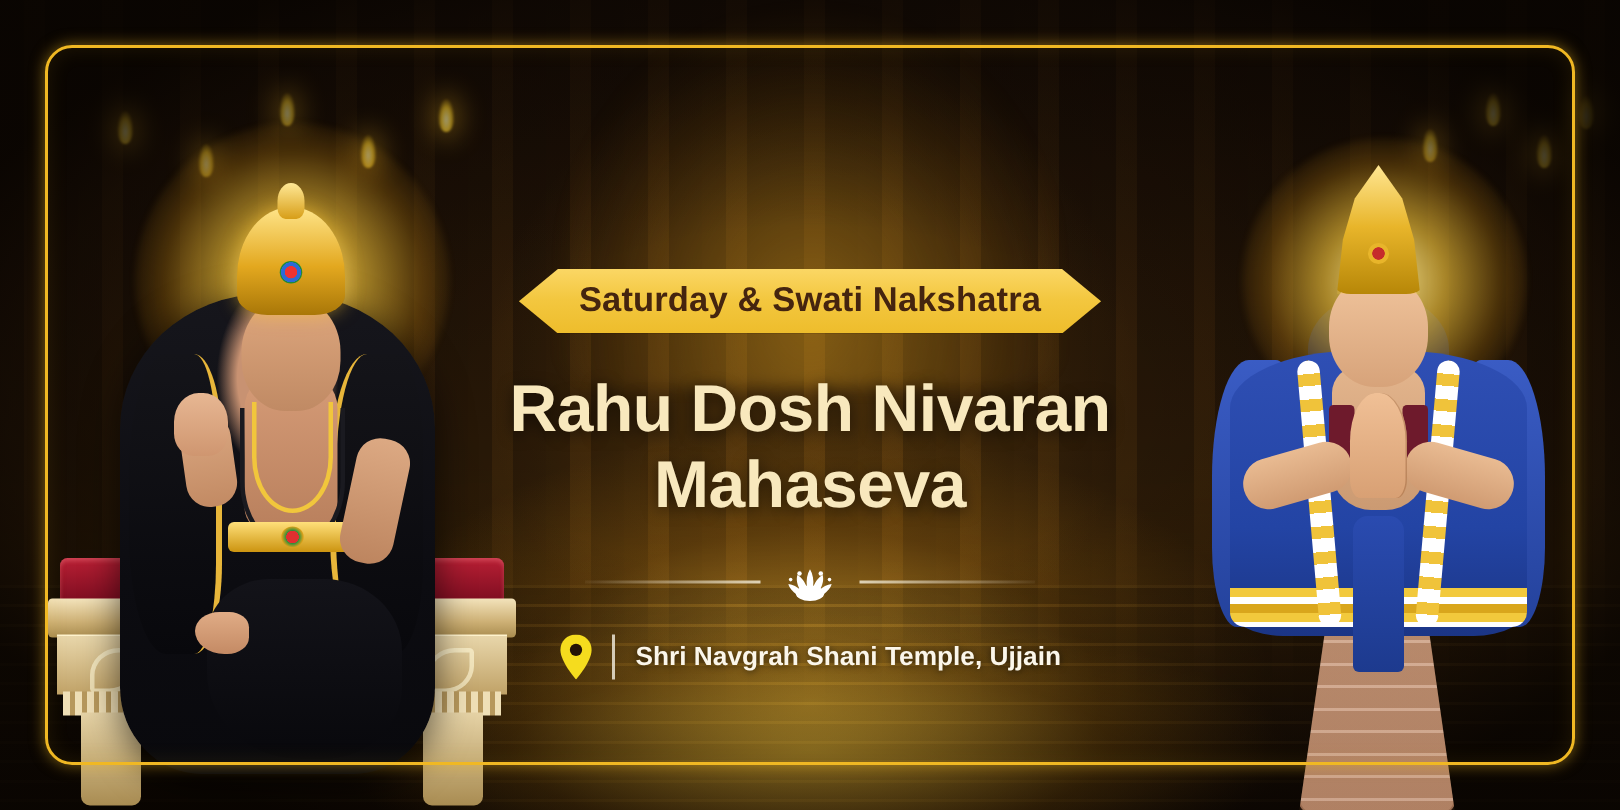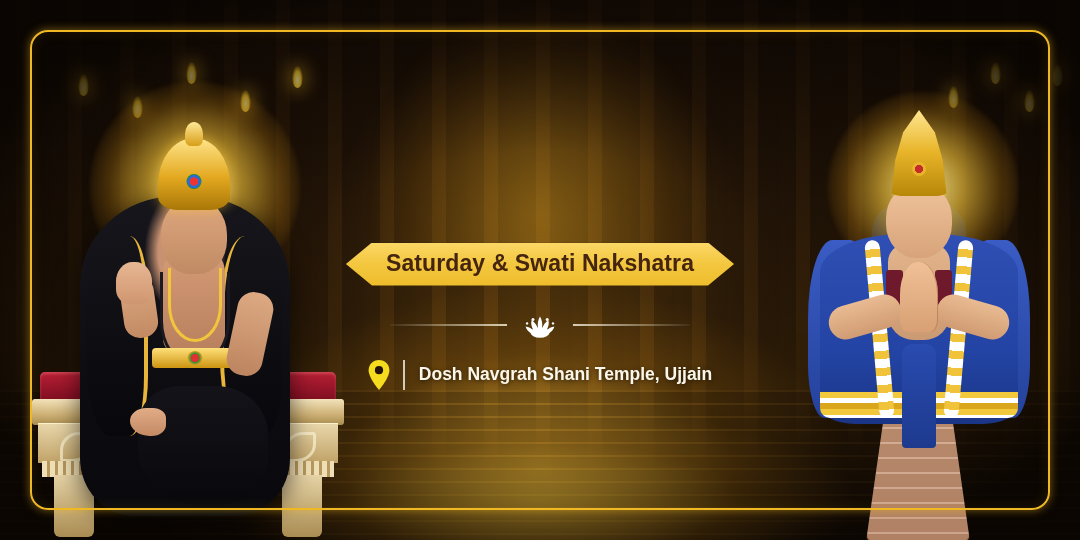--- a/index.html
+++ b/index.html
@@ -467,20 +467,24 @@
     <div class="k-head"></div>
     <div class="k-crown">
       <div class="k-crown-gem"></div>
     </div>
   </div>
 
   <div class="content">
 
     <div class="ribbon">Saturday &amp; Swati Nakshatra</div>
 
+    <div class="title">
+      <div>Rahu Dosh Nivaran</div>
+      <div>Mahaseva</div>
+    </div>
 
     <div class="divider">
       <div class="line"></div>
       <svg class="lotus" width="34" height="26" viewBox="0 0 34 26">
         <g fill="#ffffff">
           <ellipse cx="17" cy="20.5" rx="9.5" ry="5.2"></ellipse>
           <path d="M17 4.5c1.9 3.1 2.6 7.3 2.1 11.5-.6 4.2-2.1 6-2.1 6s-1.5-1.8-2.1-6c-.5-4.2.2-8.4 2.1-11.5z"></path>
           <path d="M8.6 8.3c2.9 1.7 5.2 4.9 6.4 8.6 1.2 3.7.6 5.8.6 5.8s-2.1-.8-4.6-3.9c-2.5-3.1-3.4-7.5-2.4-10.5z"></path>
           <path d="M25.4 8.3c1 3-.0 7.4-2.4 10.5-2.5 3.1-4.6 3.9-4.6 3.9s-.6-2.1.6-5.8c1.2-3.7 3.5-6.9 6.4-8.6z"></path>
           <path d="M2.6 14.4c2.9.2 6 1.9 8.3 4.5 2.3 2.6 2.6 4.4 2.6 4.4s-2-.1-5.1-1.9c-3.1-1.8-5.4-4.8-5.8-7z"></path>
@@ -494,19 +498,19 @@
       <div class="line right"></div>
     </div>
 
     <div class="venue">
       <svg class="pin" width="22" height="30" viewBox="0 0 22 30">
         <path d="M11 0C5 0 .6 4.4.6 10.3.6 18.1 11 30 11 30s10.4-11.9 10.4-19.7C21.4 4.4 17 0 11 0z" fill="#f5dc1e"></path>
         <circle cx="11" cy="10.2" r="4.1" fill="#241306"></circle>
       </svg>
       <div class="venue-rule"></div>
       <div class="venue-lines">
-        <div>Dosh Navgrah Shani Temple, Ujjain</div>
+        <div>Shri Navgrah Shani Temple, Ujjain</div>
       </div>
     </div>
   </div>
 
   <div class="frame"></div>
 </div>
 
 </body></html>

